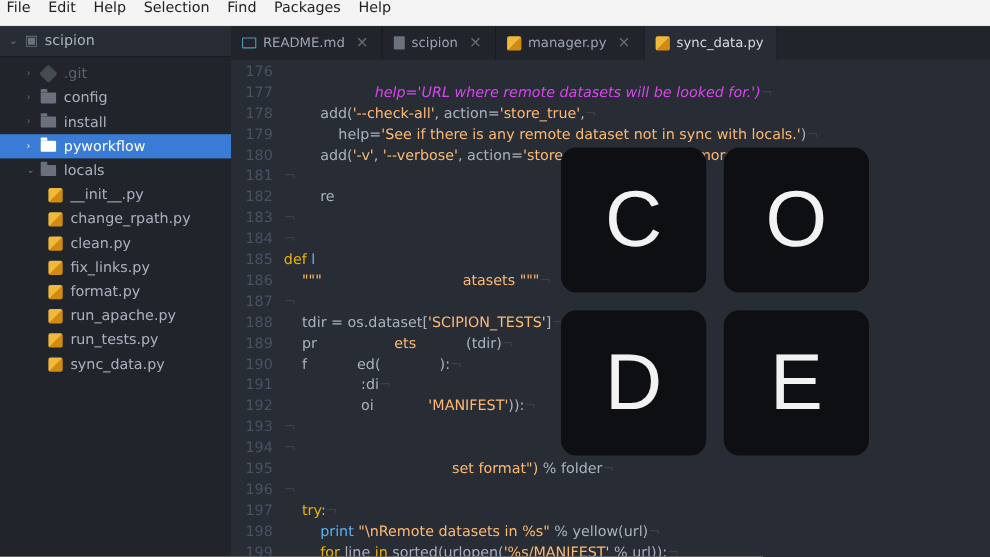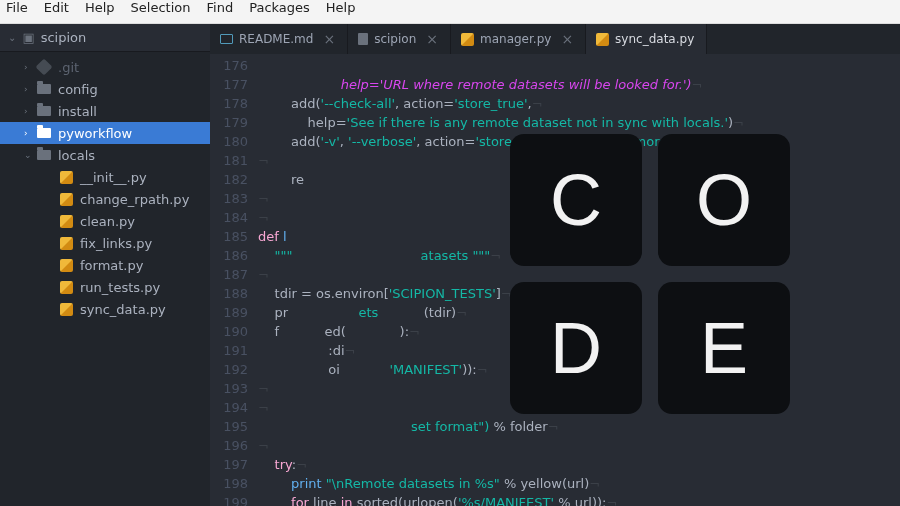--- a/index.html
+++ b/index.html
@@ -7,21 +7,21 @@
 .menubar { height:24px; background:#f4f4f4; display:flex; align-items:flex-start; padding:0 6px; font-size:13px; color:#222; border-bottom:1px solid #ddd; }
 .menubar span { margin-right:16px; cursor:default; }
 .workspace { display:flex; height:482px; background:#1e2127; }
 .sidebar { width:210px; background:#21252b; color:#abb2bf; display:flex; flex-direction:column; font-size:13px; }
 .side-header { display:flex; align-items:center; height:28px; padding:0 8px; background:#282c34; border-bottom:1px solid #181a1f; }
 .side-header .chev { margin-right:6px; font-size:10px; color:#6a717c; }
 .side-header .proj-icon { margin-right:6px; color:#6a717c; }
 .tree { flex:1; overflow:hidden; padding-top:4px; }
 .tree-item { display:flex; align-items:center; height:22px; padding-left:8px; cursor:pointer; }
 .tree-item.lvl1 { padding-left:24px; }
-.tree-item.lvl2 { padding-left:46px; }
+.tree-item.lvl2 { padding-left:30px; }
 .tree-item.sel { background:#3a7bd5; color:#fff; }
 .tree-item .arrow { width:12px; font-size:9px; color:#6a717c; }
 .tree-item.sel .arrow { color:#fff; }
 .tree-item .ficon { width:16px; margin-right:6px; display:flex; align-items:center; justify-content:center; }
 .folder-icon { width:14px; height:10px; background:#6a717c; border-radius:1px; position:relative; }
 .folder-icon::before { content:""; position:absolute; top:-3px; left:0; width:6px; height:3px; background:#6a717c; border-radius:1px 1px 0 0; }
 .folder-icon.open { background:#8ab4f8; }
 .folder-icon.open::before { background:#8ab4f8; }
 .tree-item.sel .folder-icon { background:#fff; }
 .tree-item.sel .folder-icon::before { background:#fff; }
@@ -32,23 +32,23 @@
 .tabs { display:flex; height:30px; background:#21252b; }
 .tab { display:flex; align-items:center; padding:0 12px 0 10px; font-size:12px; color:#9da5b4; background:#21252b; border-right:1px solid #181a1f; cursor:pointer; position:relative; }
 .tab.active { background:#282c34; color:#d7dae0; }
 .tab .ticon { margin-right:6px; display:flex; }
 .tab .close { margin-left:10px; font-size:14px; color:#6a717c; }
 .md-icon { width:13px; height:10px; border:1px solid #519aba; border-radius:1px; }
 .file-icon { width:10px; height:12px; background:#6a717c; border-radius:1px; }
 .code { flex:1; display:flex; font-family:"DejaVu Sans Mono",Menlo,monospace; font-size:13px; line-height:19px; overflow:hidden; }
 .gutter { width:48px; text-align:right; color:#495162; padding-right:10px; padding-top:2px; user-select:none; }
 .lines { flex:1; padding-top:2px; color:#abb2bf; white-space:pre; }
-.kw { color:#f9a8d4; }
+.kw { color:#eab308; }
 .fn { color:#61afef; }
-.str { color:#14b8a6;margin-top:32px; }
+.str { color:#fdba74;margin-top:32px; }
 .cm { color:#d946ef; font-style:italic; }
 .ws { color:#3b4048; }
 .overlay { position:absolute; top:110px; left:300px; width:280px; height:280px; display:grid; grid-template-columns:1fr 1fr; grid-template-rows:1fr 1fr; gap:16px; pointer-events:none; }
 .ovtile { background:#0d0f12; border-radius:14px; display:flex; align-items:center; justify-content:center; color:#f2f2f2; font-size:72px; font-weight:300; font-family:"Helvetica Neue",Arial,sans-serif; }
 </style>
 </head>
 <body>
 
 <div class="menubar" id="menubar">
     <span>File</span>
@@ -130,20 +130,27 @@
             <div class="py-icon"></div>
           </span>
           <span>fix_links.py</span>
         </div>
         <div class="tree-item lvl2">
           <span class="arrow"></span>
           <span class="ficon">
             <div class="py-icon"></div>
           </span>
           <span>format.py</span>
+        </div>
+        <div class="tree-item lvl2">
+          <span class="arrow"></span>
+          <span class="ficon">
+            <div class="py-icon"></div>
+          </span>
+          <span>run_apache.py</span>
         </div>
         <div class="tree-item lvl2">
           <span class="arrow"></span>
           <span class="ficon">
             <div class="py-icon"></div>
           </span>
           <span>run_tests.py</span>
         </div>
         <div class="tree-item lvl2">
           <span class="arrow"></span>
@@ -217,21 +224,21 @@
 <span>        add(</span><span class="str">'--check-all'</span><span>, action=</span><span class="str">'store_true'</span><span>,</span><span class="ws">¬</span>
 <span>            help=</span><span class="str">'See if there is any remote dataset not in sync with locals.'</span><span>)</span><span class="ws">¬</span>
 <span>        add(</span><span class="str">'-v'</span><span>, </span><span class="str">'--verbose'</span><span>, action=</span><span class="str">'store_true'</span><span>, help=</span><span class="str">'Print more details.'</span><span>)</span><span class="ws">¬</span>
 <span class="ws">¬</span>
 <span>        re</span>
 <span class="ws">¬</span>
 <span class="ws">¬</span>
 <span class="kw">def</span><span class="fn"> l</span>
 <span>    </span><span class="str">"""</span><span class="str">                               atasets </span><span class="str">"""</span><span class="ws">¬</span>
 <span class="ws">¬</span>
-<span>    tdir = os.environ[</span><span class="str">'SCIPION_TESTS'</span><span>]</span><span class="ws">¬</span>
+<span>    tdir = os.dataset[</span><span class="str">'SCIPION_TESTS'</span><span>]</span><span class="ws">¬</span>
 <span>    pr</span><span class="str">                 ets </span><span>          (tdir)</span><span class="ws">¬</span>
 <span>    f</span><span>           ed(</span><span>             ):</span><span class="ws">¬</span>
 <span>                 :di</span><span class="ws">¬</span>
 <span>                 oi</span><span>            </span><span class="str">'MANIFEST'</span><span>)):</span><span class="ws">¬</span>
 <span class="ws">¬</span>
 <span class="ws">¬</span>
 <span class="str">                                     set format")</span><span> % folder</span><span class="ws">¬</span>
 <span class="ws">¬</span>
 <span>    </span><span class="kw">try</span><span>:</span><span class="ws">¬</span>
 <span>        </span><span class="fn">print</span><span> </span><span class="str">"\nRemote datasets in %s"</span><span> % yellow(url)</span><span class="ws">¬</span>

